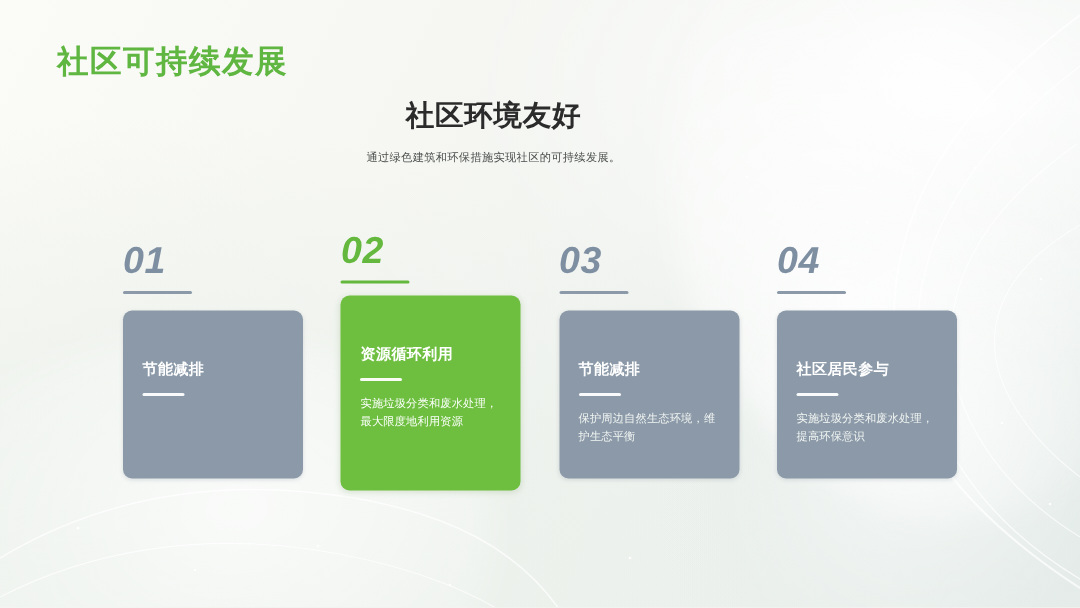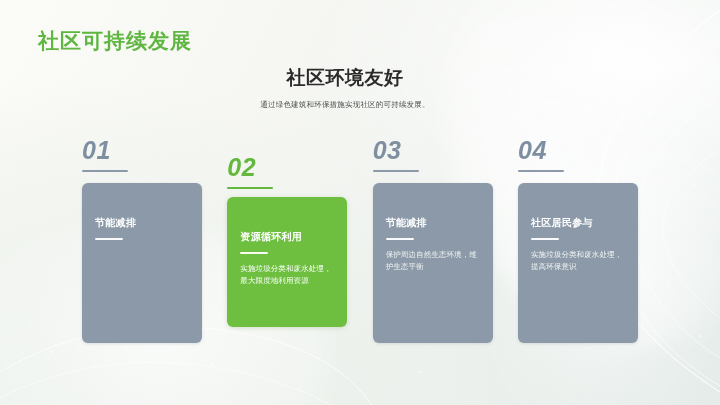--- a/index.html
+++ b/index.html
@@ -68,21 +68,20 @@
     letter-spacing: 1px;
     white-space: nowrap;
   }
 
   .headline-block {
     position: absolute;
     left: 0;
     top: 66px;
     width: 658px;
     text-align: center;
-    padding-left: 16px;
   }
   .headline {
     font-size: 19px;
     font-weight: bold;
     color: #2b2b2b;
     letter-spacing: 0.5px;
     line-height: 1.25;
   }
   .subhead {
     margin-top: 10px;
@@ -124,21 +123,21 @@
     margin-bottom: 11px;
     border-radius: 1px;
   }
   .column.grey .col-number { color: #7f8fa2; }
   .column.grey .col-number-rule { background: #8b99a8; }
   .column.green .col-number { color: #63b83d; }
   .column.green .col-number-rule { background: #63b83d; }
 
   .card {
     width: 120px;
-    height: 160px;
+    height: 112px;
     border-radius: 6px;
     box-sizing: border-box;
     padding: 34px 13px 0 13px;
     box-shadow: 0 1px 3px rgba(90,105,120,0.18);
   }
   .column.grey .card { background: #8b99a8; }
   .column.green .card {
     background: #6ebf40;
     height: 130px;
     margin-top: -3px;

